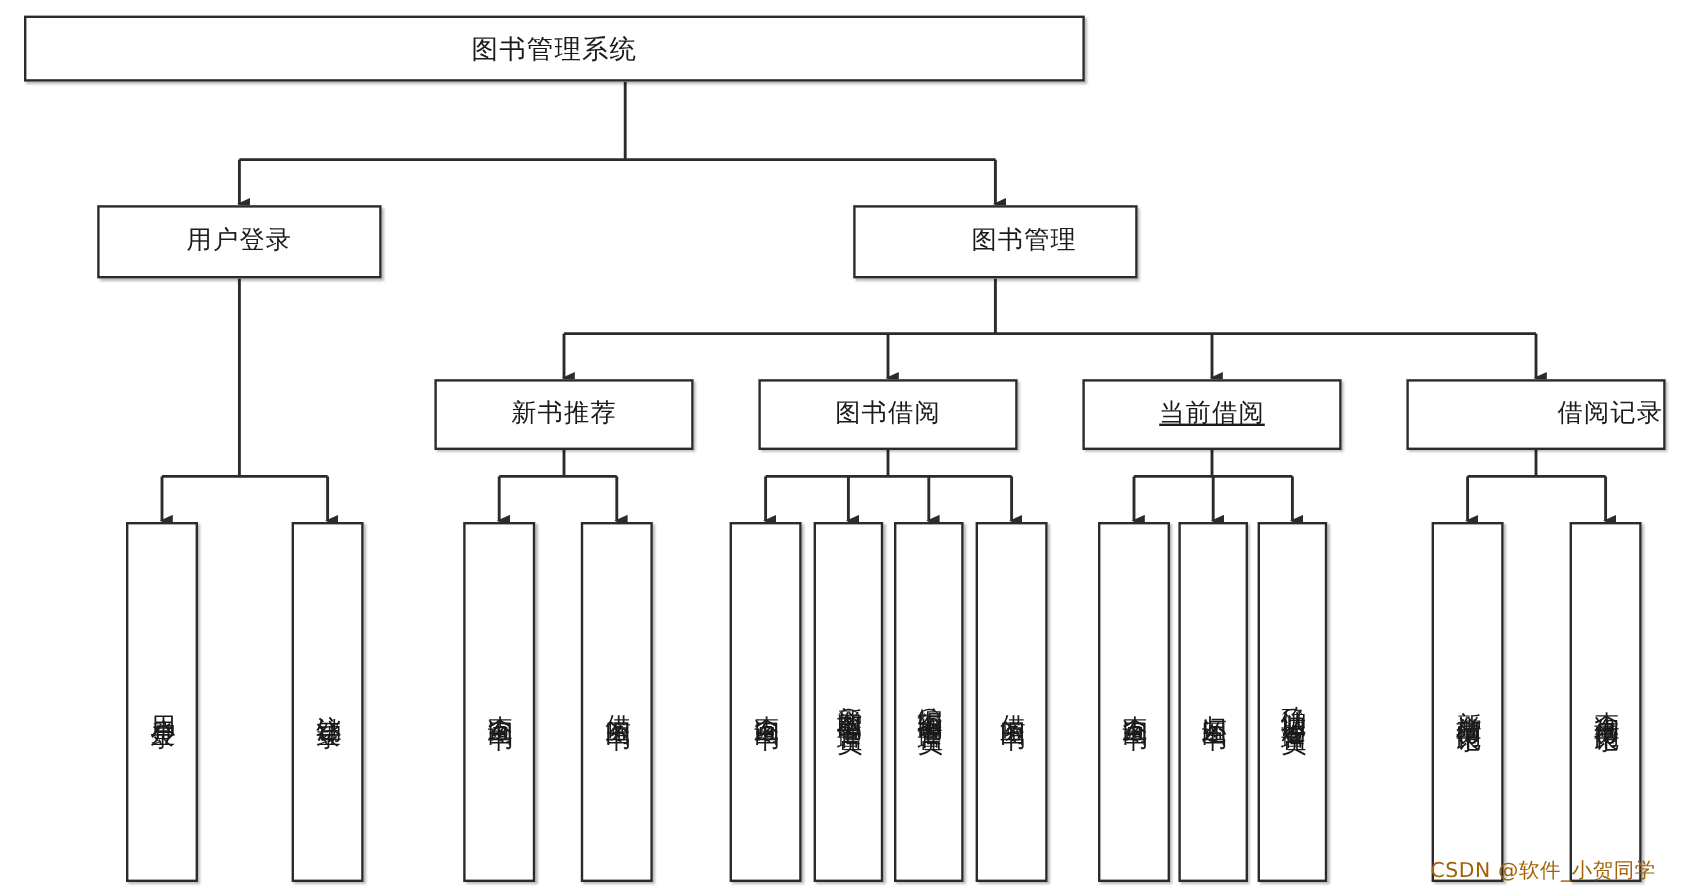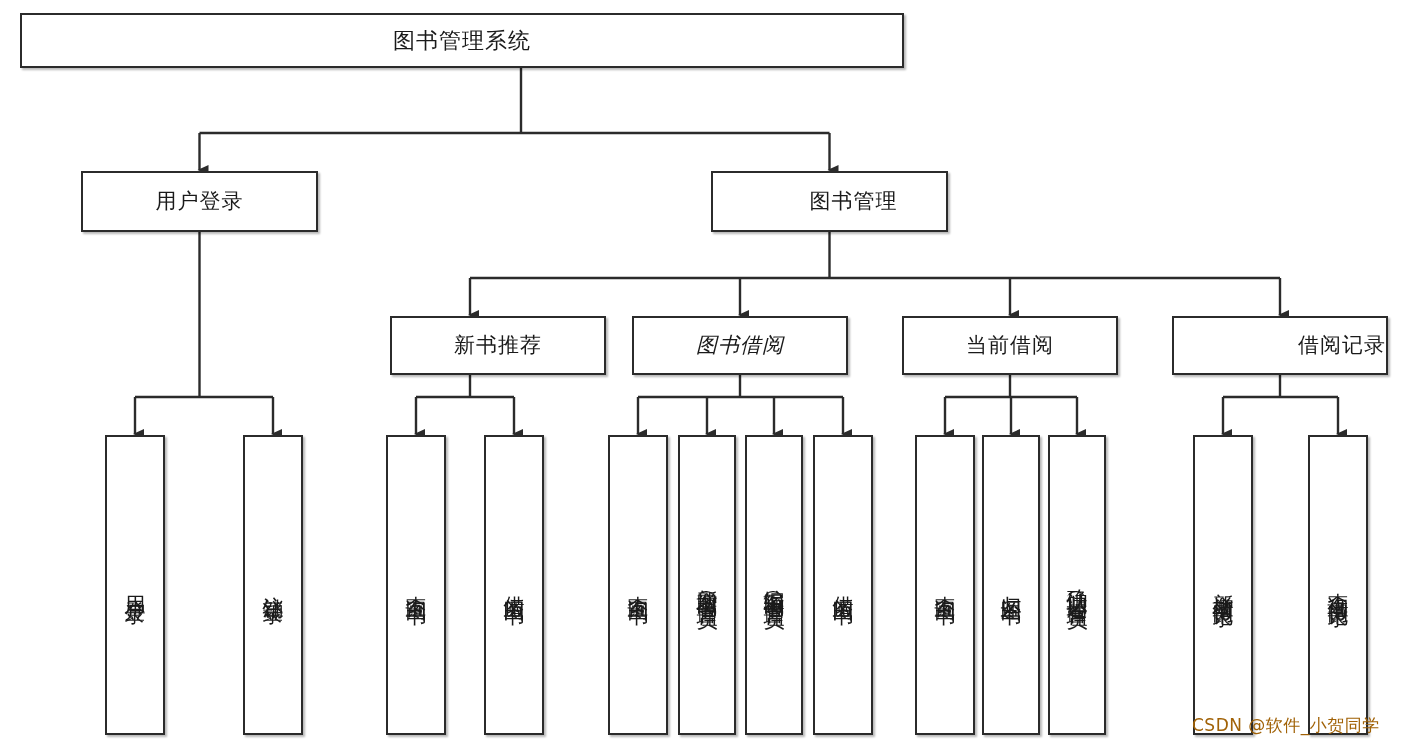--- a/index.html
+++ b/index.html
@@ -120,27 +120,27 @@
   <div id="node-layer">
       <div class="node root" style="left: 20px; top: 13px; width: 884px; height: 55px;">
         <span class="label">图书管理系统</span>
       </div>
       <div class="node mid" style="left: 81px; top: 171px; width: 237px; height: 61px;">
         <span class="label">用户登录</span>
       </div>
       <div class="node mid" style="left: 711px; top: 171px; width: 237px; height: 61px; padding-left: 48px;">
         <span class="label">图书管理</span>
       </div>
-      <div class="node mid" style="left: 362px; top: 316px; width: 216px; height: 59px; margin-left: 28px;">
+      <div class="node mid" style="left: 362px; top: 316px; width: 216px; height: 59px;">
         <span class="label">新书推荐</span>
       </div>
-      <div class="node mid" style="left: 632px; top: 316px; width: 216px; height: 59px; font-style: italic;">
+      <div class="node mid" style="left: 632px; top: 316px; width: 216px; height: 59px;">
         <span class="label">图书借阅</span>
       </div>
-      <div class="node mid" style="left: 902px; top: 316px; width: 216px; height: 59px;">
+      <div class="node mid" style="left: 902px; top: 316px; width: 216px; height: 59px; text-decoration: underline;">
         <span class="label">当前借阅</span>
       </div>
       <div class="node mid" style="left: 1172px; top: 316px; width: 216px; height: 59px; justify-content: flex-end;">
         <span class="label">借阅记录</span>
       </div>
       <div class="node leaf" style="left: 105px; top: 435px; width: 60px; height: 300px;">
         <span class="label">用户登录</span>
       </div>
       <div class="node leaf" style="left: 243px; top: 435px; width: 60px; height: 300px;">
         <span class="label">注销登录</span>

